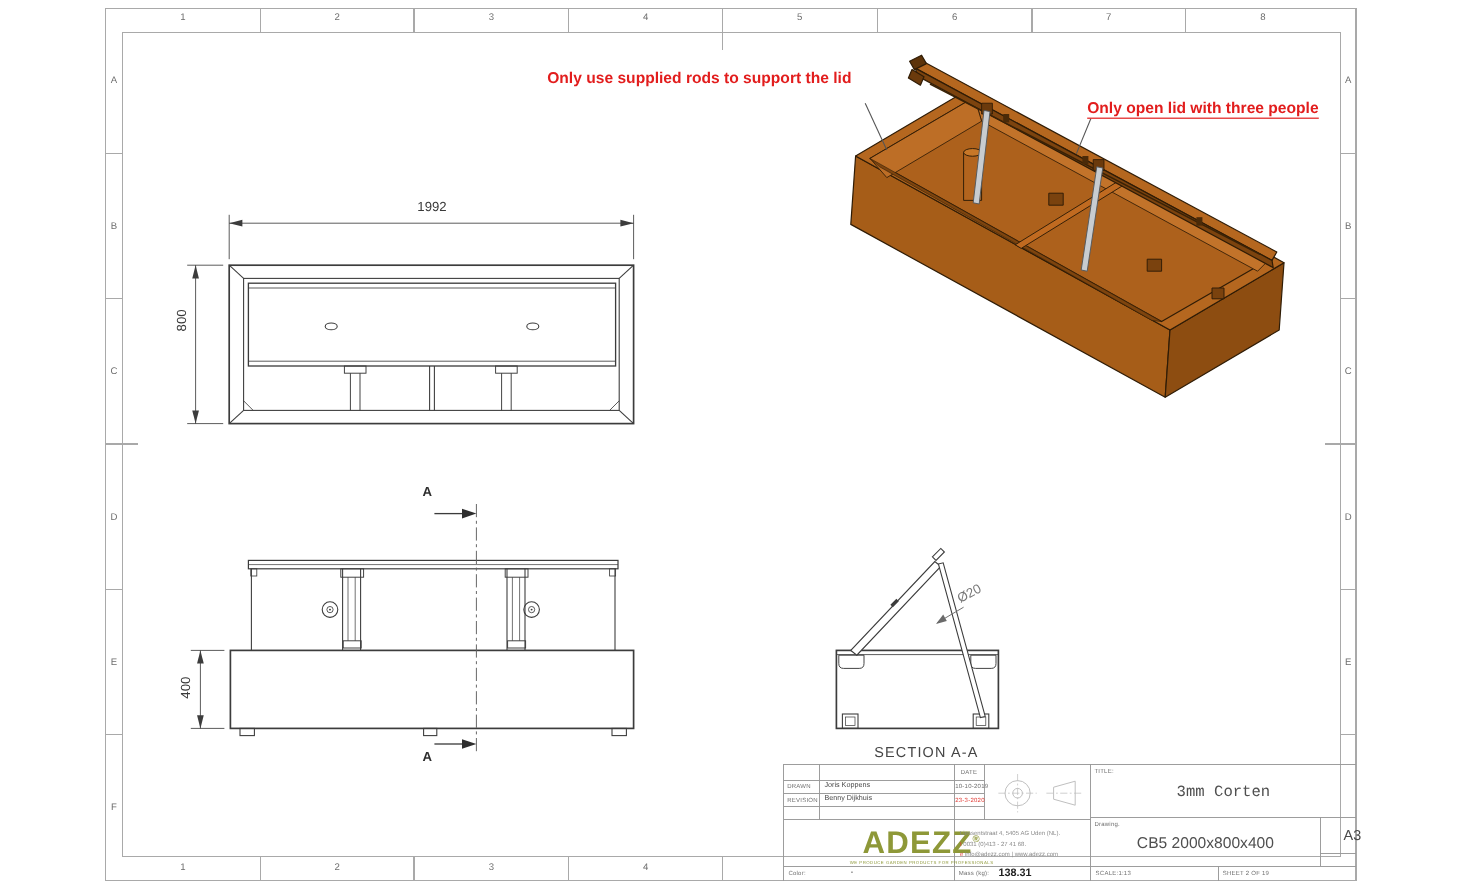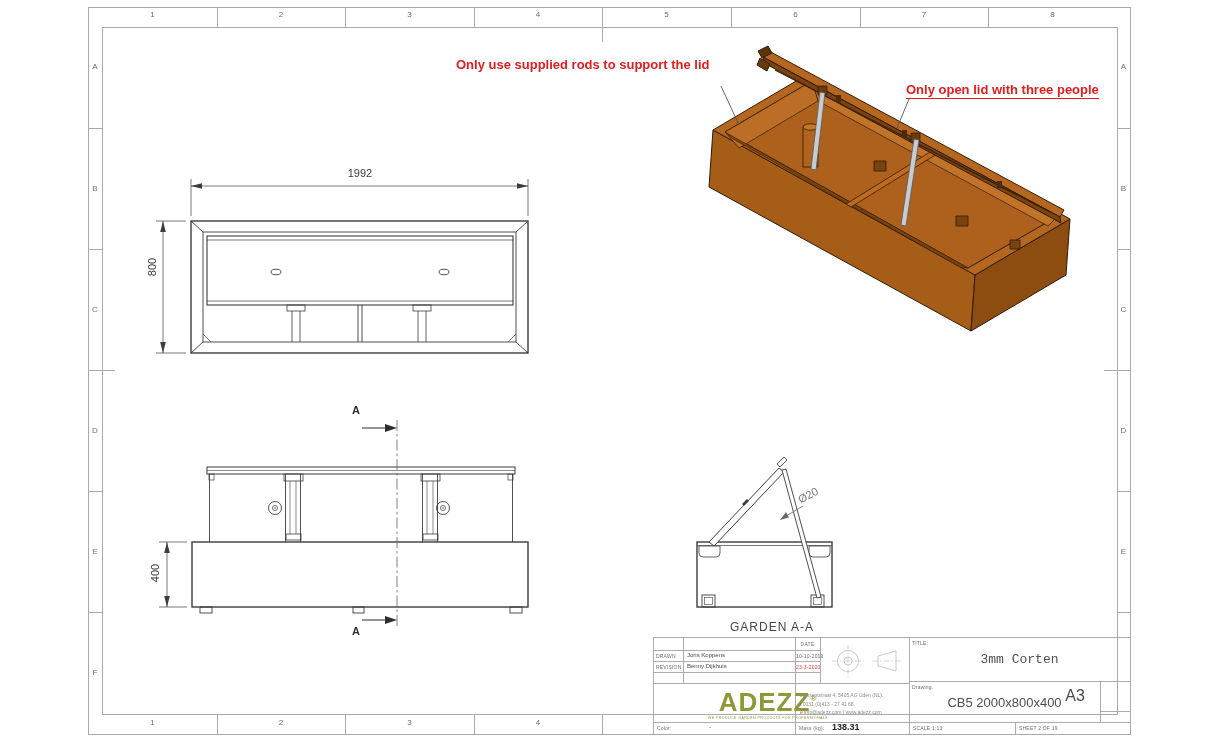--- a/index.html
+++ b/index.html
@@ -265,21 +265,21 @@
 
 <div class="t warn" style="left:456px;top:58px;">Only use supplied rods to support the lid</div>
 <div class="t warn u" style="left:906px;top:83px;">Only open lid with three people</div>
 
 <div class="t dim" style="left:338px;top:167px;width:44px;">1992</div>
 <div class="t dim rot90" style="left:130px;top:261px;width:44px;">800</div>
 <div class="t dim rot90" style="left:133px;top:567px;width:44px;">400</div>
 <div class="t dia" style="left:786px;top:489px;width:44px;">Ø20</div>
 <div class="t sec-letter" style="left:352px;top:404px;">A</div>
 <div class="t sec-letter" style="left:352px;top:625px;">A</div>
-<div class="t sec-title" style="left:712px;top:620px;width:120px;">GARDEN A-A</div>
+<div class="t sec-title" style="left:712px;top:620px;width:120px;">SECTION A-A</div>
 
 <div class="t tb-lbl" style="left:795px;top:641px;width:25px;text-align:center;">DATE</div>
 <div class="t tb-lbl" style="left:656px;top:653px;">DRAWN</div>
 <div class="t tb-val" style="left:687px;top:652px;">Joris Koppens</div>
 <div class="t tb-lbl" style="left:796px;top:653px;">10-10-2019</div>
 <div class="t tb-lbl" style="left:656px;top:664px;">REVISION</div>
 <div class="t tb-val" style="left:687px;top:663px;">Benny Dijkhuis</div>
 <div class="t tb-lbl red" style="left:796px;top:664px;">23-3-2020</div>
 
 <div class="t" style="left:653px;top:686px;width:142px;text-align:center;color:#8e9838;padding-left:44px;">
@@ -290,21 +290,21 @@
 <div class="t addr" style="left:800px;top:691px;width:106px;">
   <div>Liessentstraat 4, 5405 AG Uden (NL).</div>
   <div><span class="red">t</span> <span>0031 (0)413 - 27 41 68.</span></div>
   <div><span class="red">e</span> <span>info@adezz.com | www.adezz.com</span></div>
 </div>
 
 <div class="t tb-lbl" style="left:912px;top:640px;">TITLE:</div>
 <div class="t tb-big" style="left:909px;top:652px;width:221px;font-family:Liberation Mono, monospace;">3mm Corten</div>
 <div class="t tb-lbl" style="left:912px;top:684px;">Drawing.</div>
 <div class="t tb-big" style="left:909px;top:695px;width:191px;">CB5 2000x800x400</div>
-<div class="t" style="left:1060px;top:681px;width:30px;height:30px;line-height:30px;text-align:center;font-size:16px;color:#4a4a4a;">A3</div>
+<div class="t" style="left:1100px;top:681px;width:30px;height:30px;line-height:30px;text-align:center;font-size:12px;color:#4a4a4a;padding-left:12px;">A3</div>
 
 <div class="t tb-lbl" style="left:657px;top:725px;">Color:</div>
 <div class="t tb-val" style="left:700px;top:724px;width:20px;text-align:center;">-</div>
 <div class="t tb-lbl" style="left:799px;top:725px;">Mass (kg):</div>
 <div class="t" style="left:832px;top:722px;font-size:9px;font-weight:bold;color:#222;">138.31</div>
 <div class="t tb-lbl" style="left:913px;top:725px;">SCALE:1:13</div>
 <div class="t tb-lbl" style="left:1019px;top:725px;">SHEET 2 OF 19</div>
 
 </div>
 

